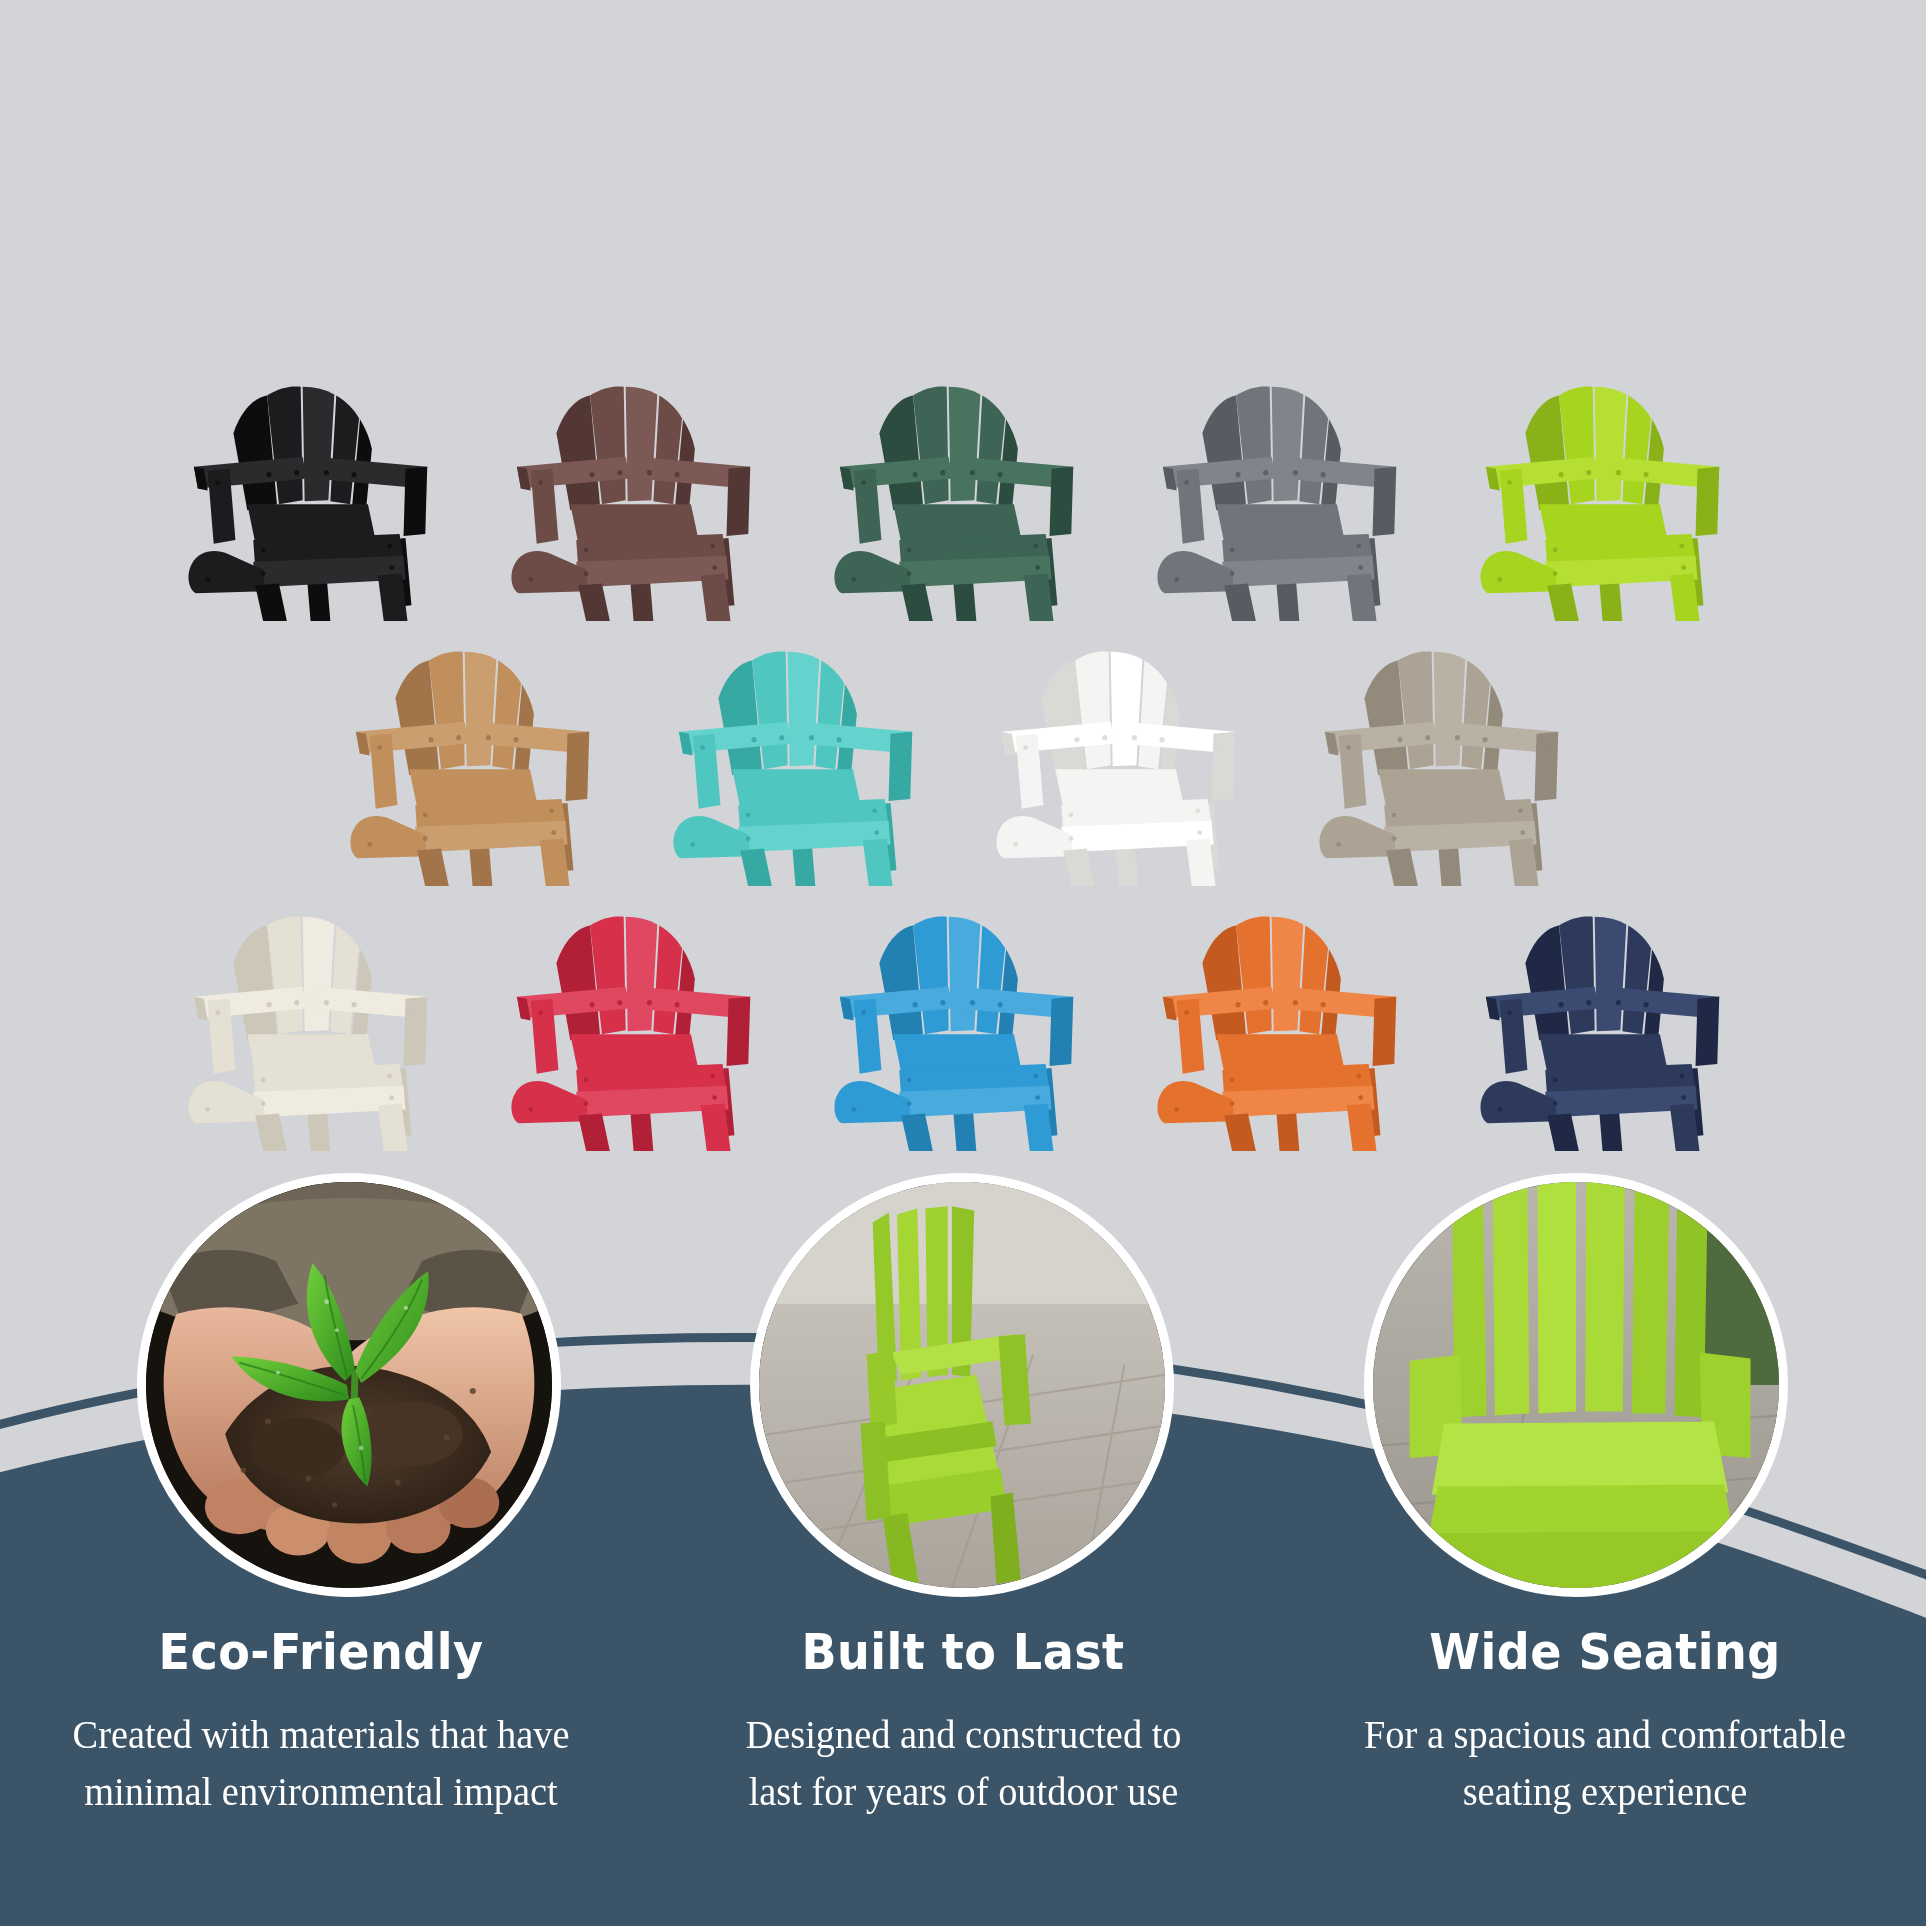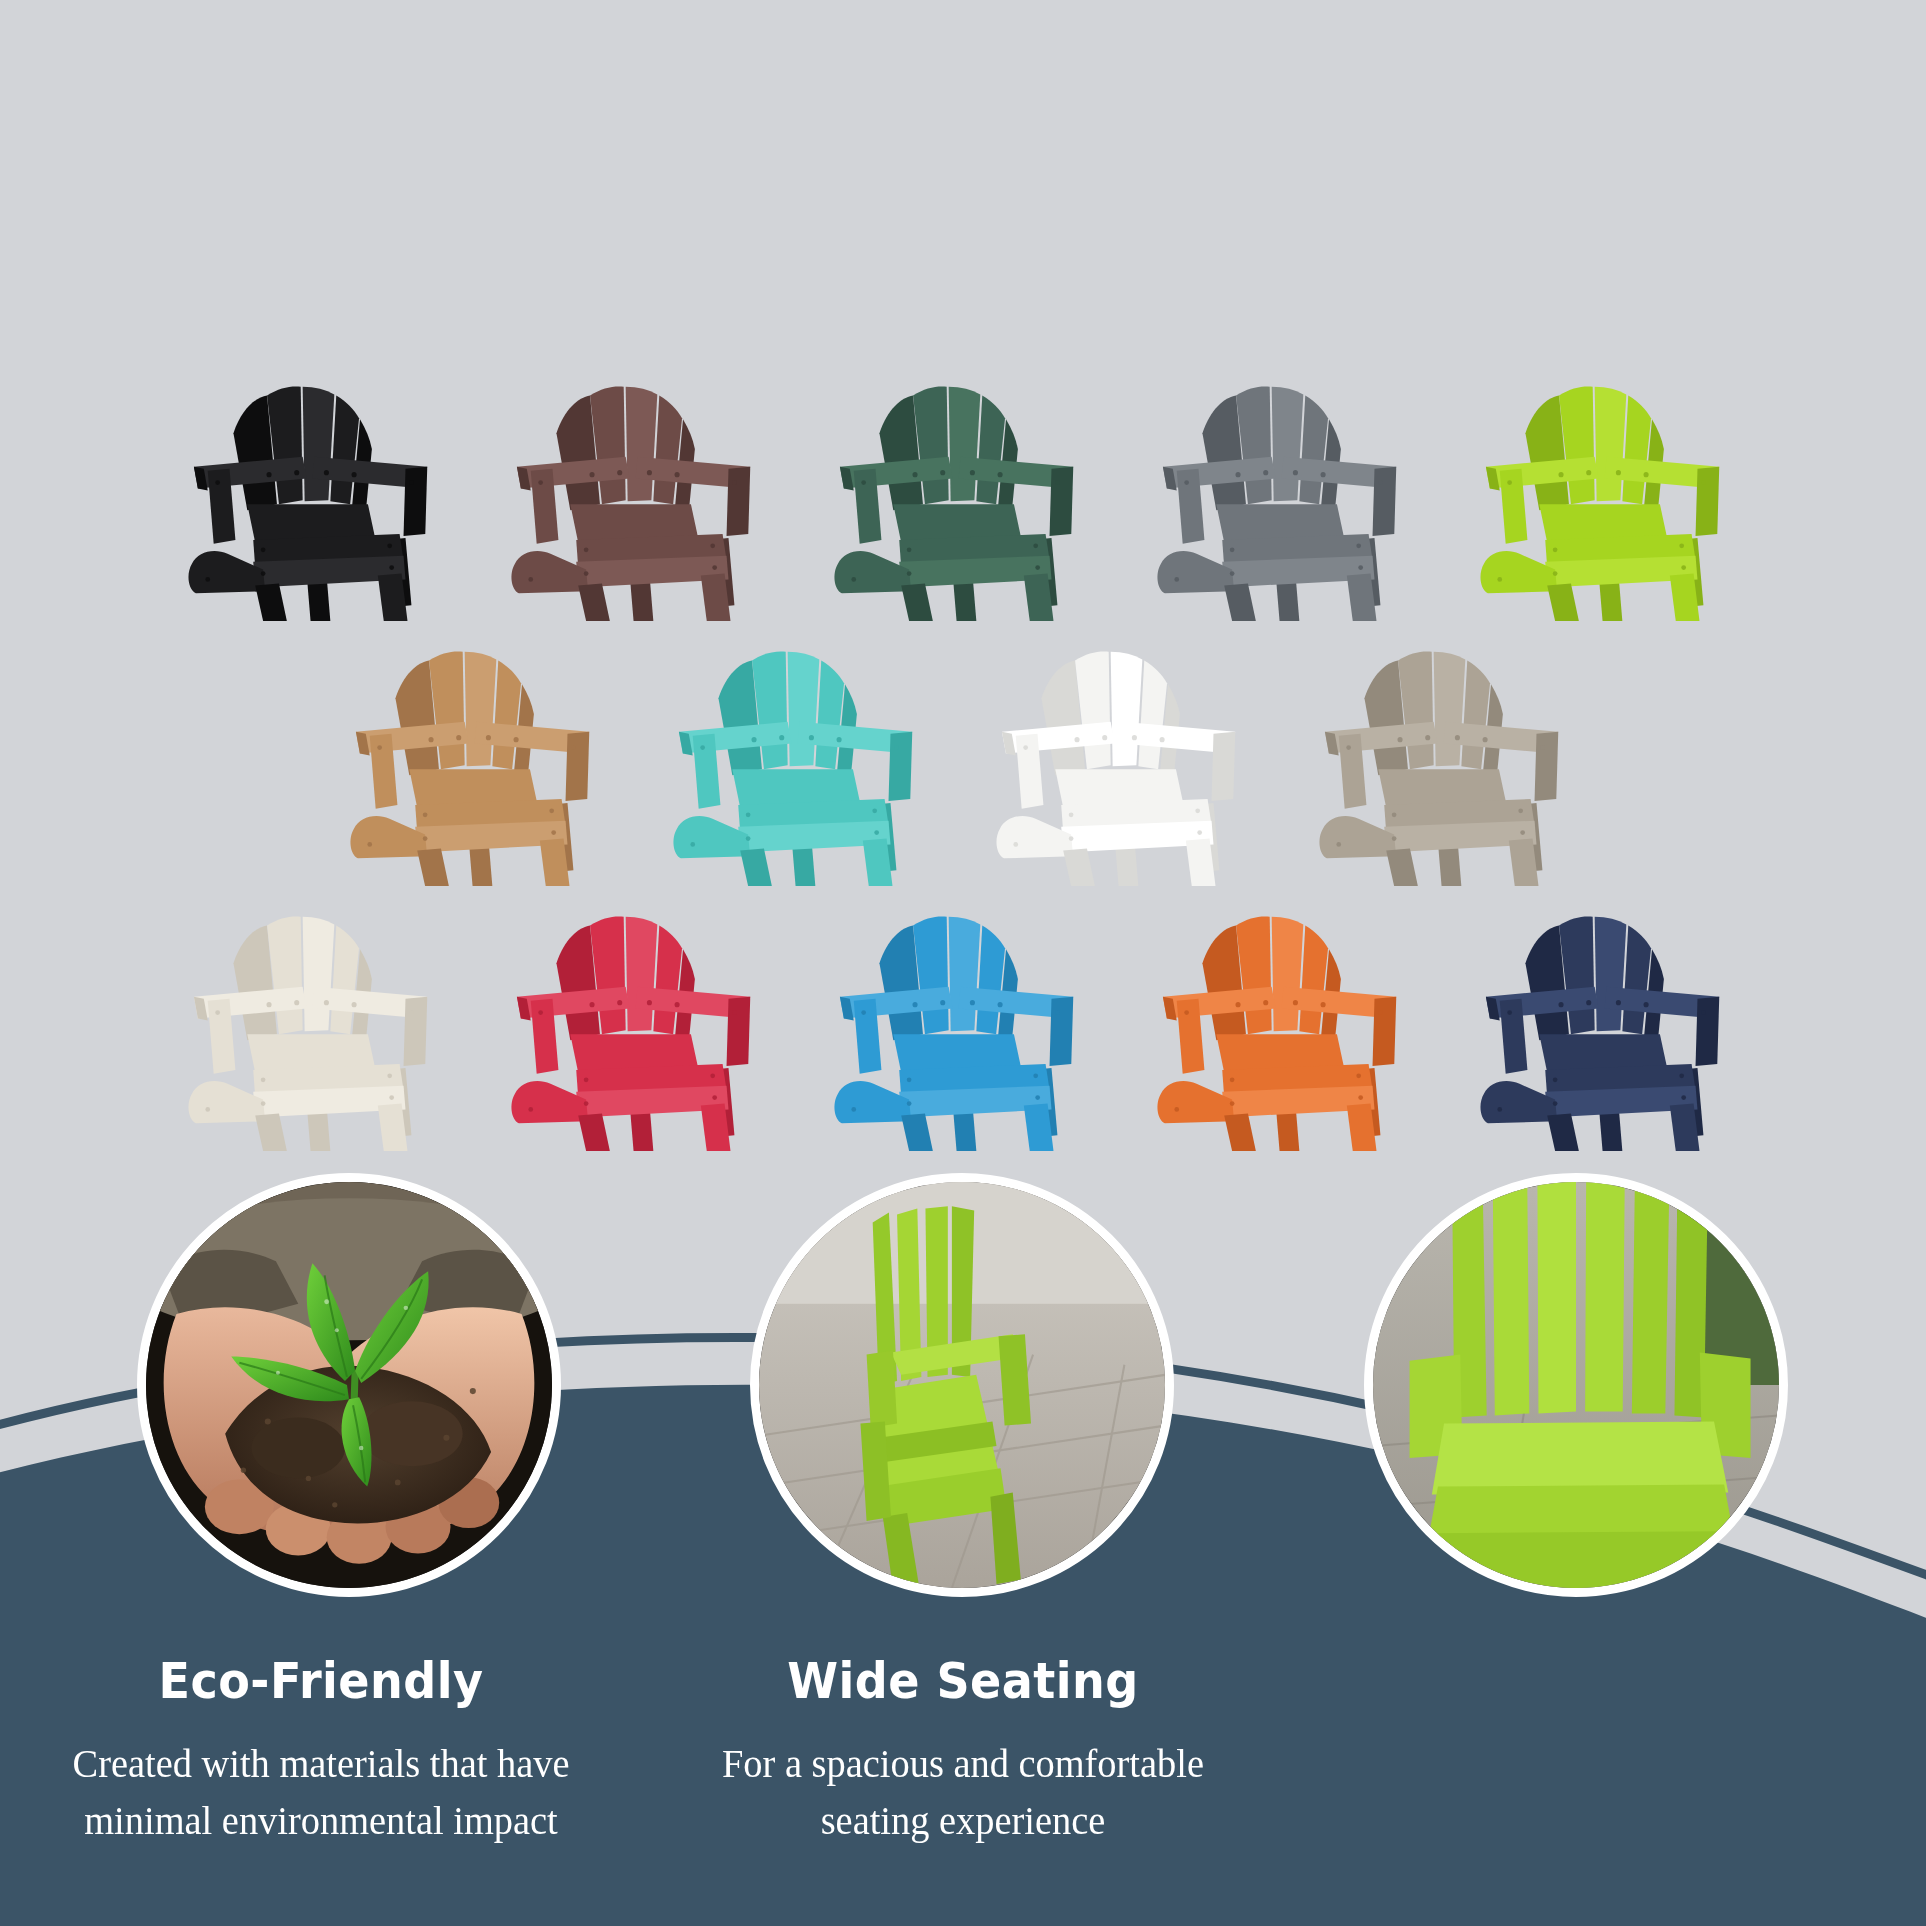--- a/index.html
+++ b/index.html
@@ -56,21 +56,21 @@
     border:9px solid #ffffff;overflow:hidden;background:#1c1c1c;
     box-sizing:border-box;
   }
   .badge-1{left:137px;top:0;}
   .badge-2{left:750px;top:0;}
   .badge-3{left:1364px;top:0;}
   .badge .photo{position:absolute;inset:0;}
   .badge .photo svg{width:100%;height:100%;display:block;}
 
   
-  .features{position:absolute;left:0;top:1624px;width:1927px;display:flex;margin-top:29px;}
+  .features{position:absolute;left:0;top:1624px;width:1927px;display:flex;}
   .feature{width:642px;text-align:center;color:#ffffff;}
   .feature-title{
     font-family:"DejaVu Sans","Liberation Sans",sans-serif;
     font-weight:700;font-size:49px;letter-spacing:0.5px;
     transform:scaleX(.94);margin:0 0 26px 0;
   }
   .feature-desc{
     font-family:"Liberation Serif","DejaVu Serif",serif;
     font-size:40px;line-height:1.42;margin:0 auto;width:554px;
     transform:scaleX(.96);
@@ -947,20 +947,27 @@
   </div>
 
   <div class="features">
     <div class="feature f1">
       <div class="feature-title">Eco-Friendly</div>
       <div class="feature-desc">
         <div>Created with materials that have</div>
         <div>minimal environmental impact</div>
       </div>
     </div>
+    <div class="feature f2">
+      <div class="feature-title">Built to Last</div>
+      <div class="feature-desc">
+        <div>Designed and constructed to</div>
+        <div>last for years of outdoor use</div>
+      </div>
+    </div>
     <div class="feature f3">
       <div class="feature-title">Wide Seating</div>
       <div class="feature-desc">
         <div>For a spacious and comfortable</div>
         <div>seating experience</div>
       </div>
     </div>
   </div>
 
 </div>

